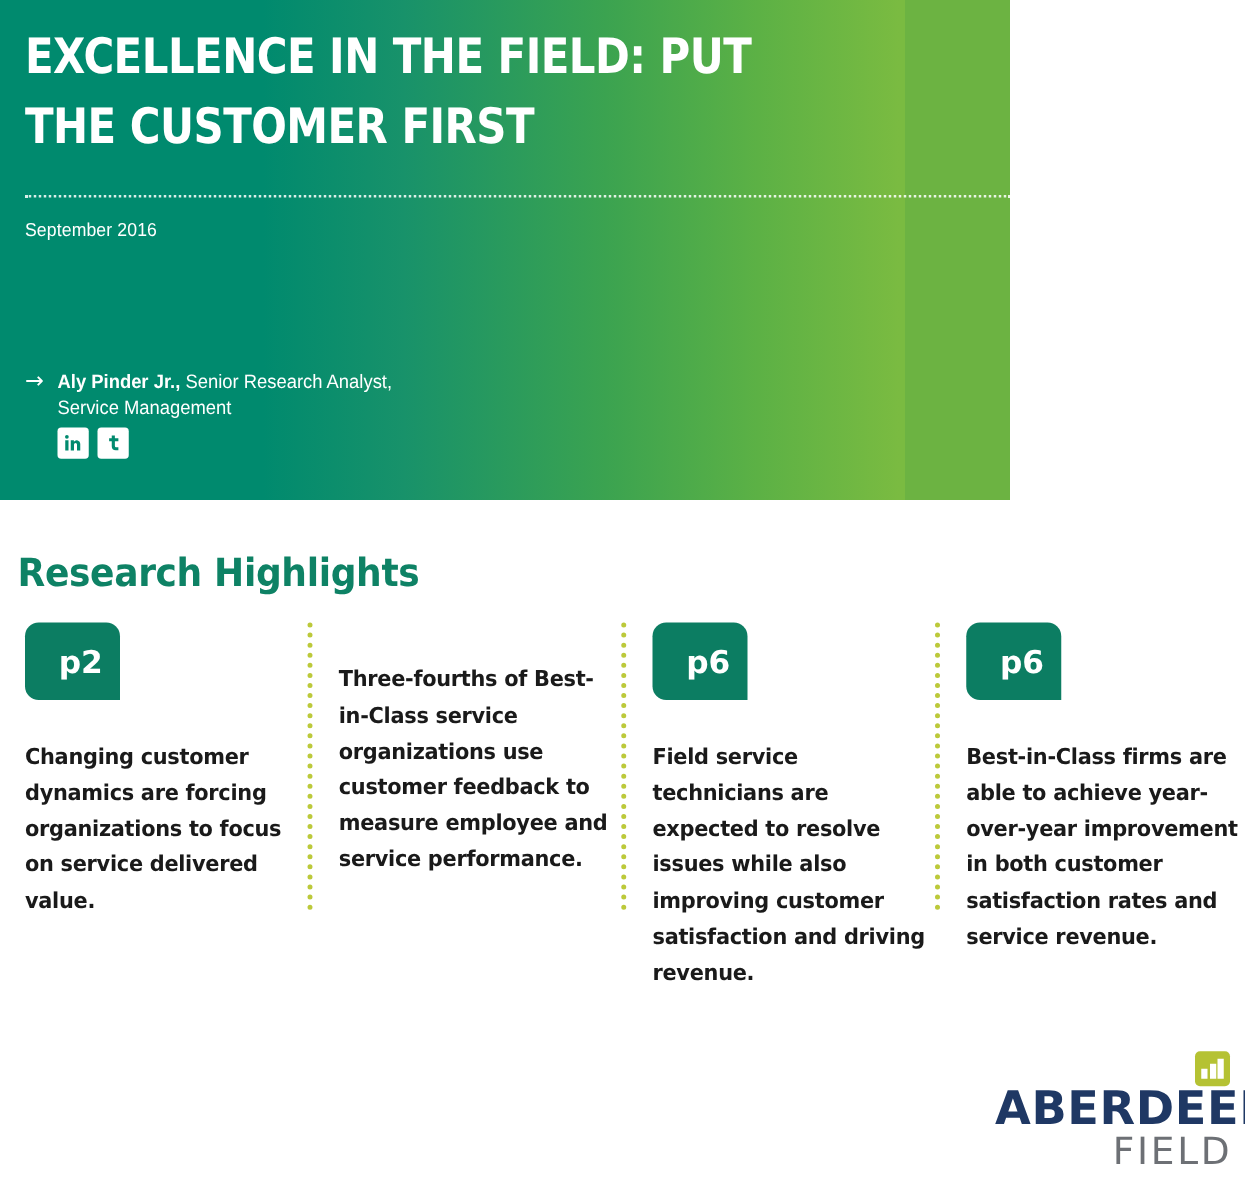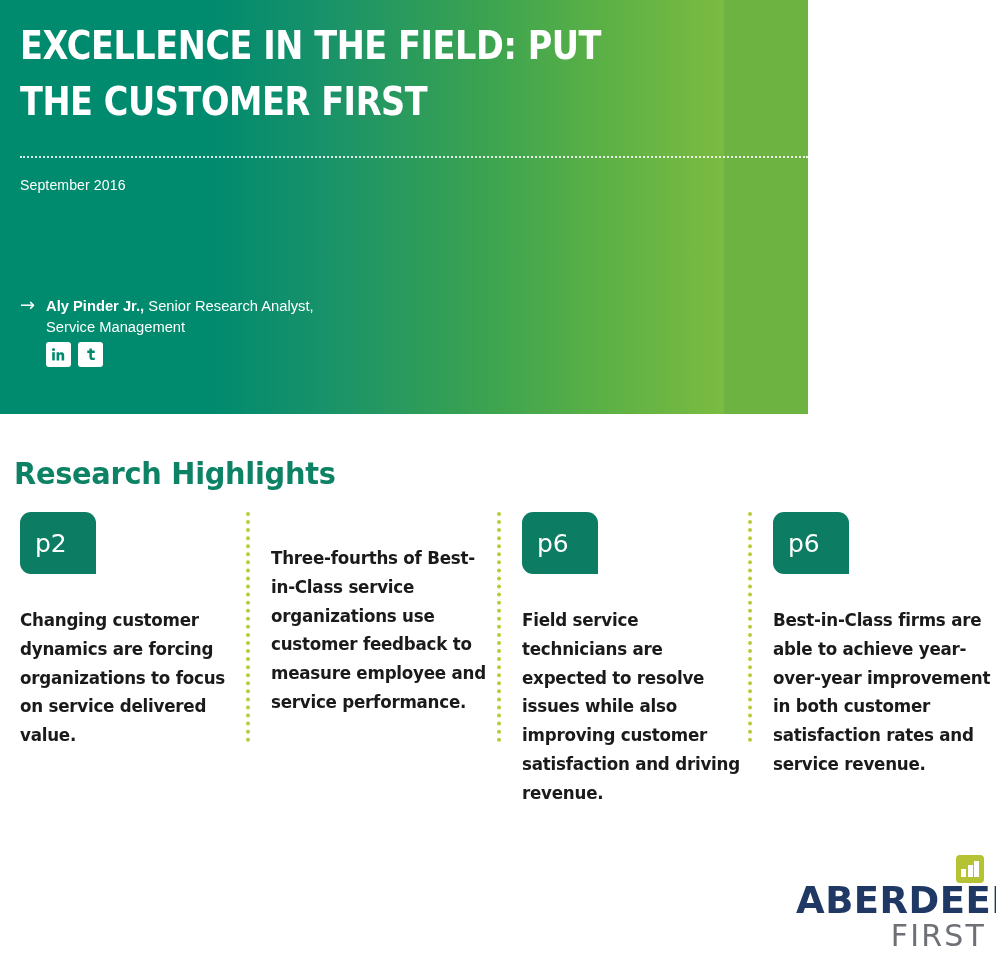--- a/index.html
+++ b/index.html
@@ -125,21 +125,21 @@
     font-size: 16px;
     line-height: 16px;
     font-family: "DejaVu Sans", sans-serif;
   }
   .social-icon svg { display: block; }
 
   
   .highlights {
     position: absolute;
     left: 0;
-    top: 414px;
+    top: 400px;
     width: 996px;
     height: 546px;
     background: #ffffff;
   }
   .highlights-title {
     position: absolute;
     left: 14px;
     top: 41px;
     color: #0e8265;
     font-family: "DejaVu Sans", sans-serif;
@@ -167,25 +167,25 @@
   .card-3 { left: 522px; }
   .card-4 { left: 773px; }
 
   .page-badge {
     width: 76px;
     height: 62px;
     background: #0c7d62;
     border-radius: 11px 11px 0 11px;
     color: #ffffff;
     font-family: "DejaVu Sans", sans-serif;
-    font-weight: normal;
+    font-weight: bold;
     font-size: 25px;
     display: flex;
     align-items: center;
-    padding-left: 15px;
+    padding-left: 27px;
     box-sizing: border-box;
   }
 
   .card-text {
     margin-top: 32px;
     color: #1a1a1a;
     font-family: "DejaVu Sans", sans-serif;
     font-weight: bold;
     font-size: 17.5px;
     line-height: 28.8px;
@@ -318,15 +318,15 @@
     </div>
   </div>
 
   <div class="logo">
     <div class="logo-mark">
       <span class="bar bar-1"></span>
       <span class="bar bar-2"></span>
       <span class="bar bar-3"></span>
     </div>
     <div class="logo-aberdeen">ABERDEEN</div>
-    <div class="logo-group">FIRST</div>
+    <div class="logo-group">FIELD</div>
   </div>
 </div>
 
 </body></html>

